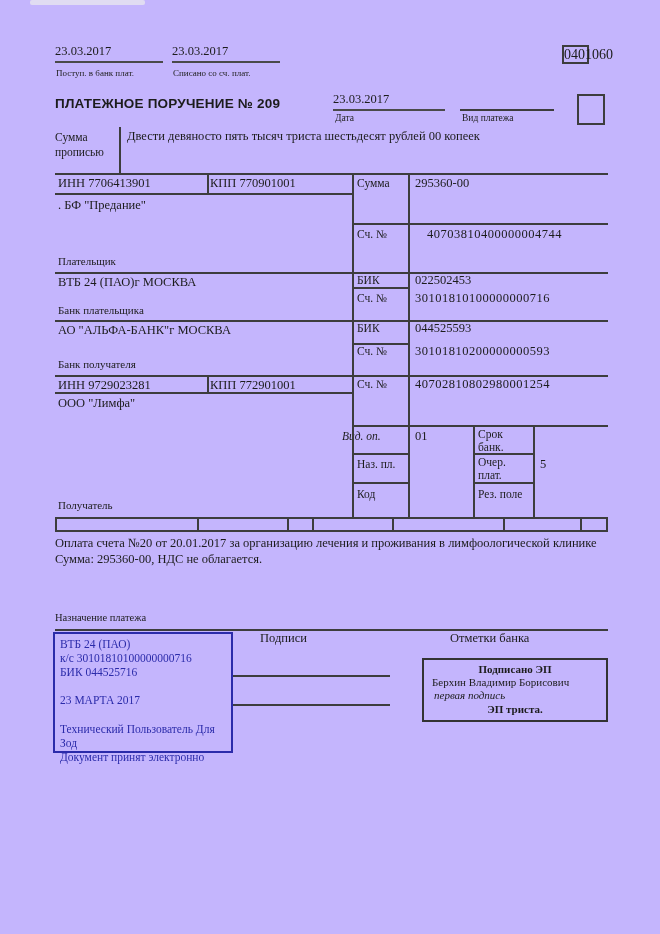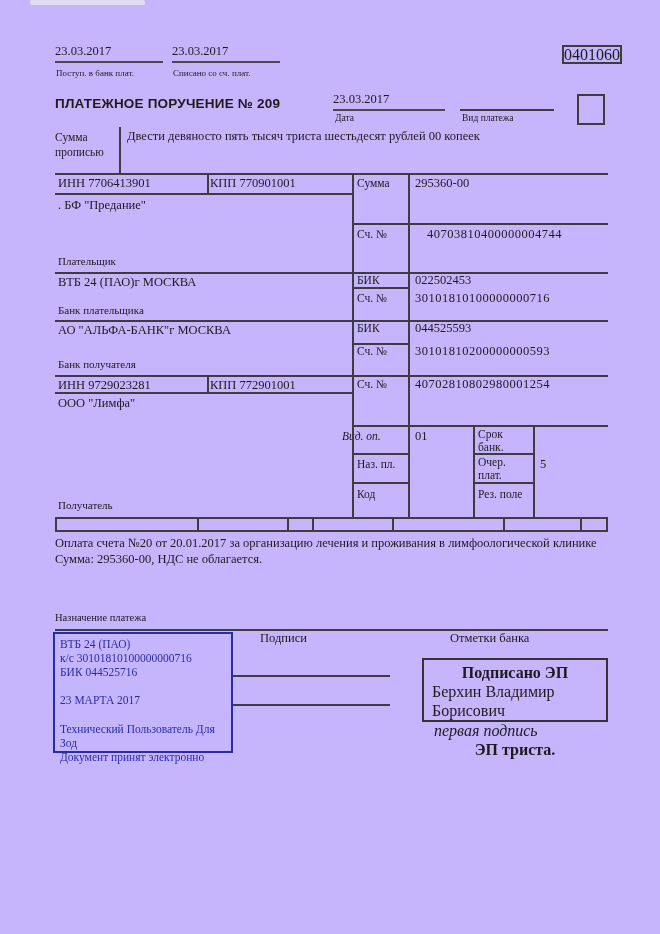--- a/index.html
+++ b/index.html
@@ -23,21 +23,21 @@
   .vl{position:absolute;width:2px;background:#3d3d3d;}
   .stamp{
     position:absolute;left:53px;top:632px;width:180px;height:121px;
     border:2px solid var(--stamp-blue,#2b2baa);box-sizing:border-box;
     color:var(--stamp-blue,#2b2baa);font-size:11.5px;line-height:1.22;
     padding:3px 5px;
   }
   .stamp div{white-space:nowrap;}
   .esign{
     position:absolute;left:422px;top:658px;width:186px;height:64px;
-    border:2px solid #333;box-sizing:border-box;font-size:16px;line-height:1.2;
+    border:2px solid #333;box-sizing:border-box;font-size:11px;line-height:1.2;
     padding:3px 4px;
   }
   .esign .et{font-weight:bold;text-align:center;}
   .esign .en{padding-left:4px;}
   .esign .es{font-style:italic;padding-left:6px;}
   .esign .ev{font-weight:bold;text-align:center;}
   .artifact{position:absolute;left:30px;top:0;width:115px;height:5px;background:#ececec;opacity:.7;border-radius:2px;}
 </style>
 </head>
 <body>
@@ -45,21 +45,21 @@
 <div id="doc">
 
   <div class="artifact"></div>
 
   <div class="t uline" style="left:55px;top:45px;width:108px;">23.03.2017</div>
   <div class="t-sm" style="left:56px;top:69px;">Поступ. в банк плат.</div>
 
   <div class="t uline" style="left:172px;top:45px;width:108px;">23.03.2017</div>
   <div class="t-sm" style="left:173px;top:69px;">Списано со сч. плат.</div>
 
-  <div class="box" style="left:562px;top:45px;width:60px;height:19px;font-size:16px;text-align:left;line-height:15px;">0401060</div>
+  <div class="box" style="left:562px;top:45px;width:27px;height:19px;font-size:14px;text-align:left;line-height:15px;">0401060</div>
 
   <div class="title" style="left:55px;top:96px;">ПЛАТЕЖНОЕ ПОРУЧЕНИЕ № 209</div>
 
   <div class="t uline" style="left:333px;top:93px;width:112px;">23.03.2017</div>
   <div class="t-sm" style="left:335px;top:114px;font-size:9.5px;">Дата</div>
 
   <div class="hl" style="left:460px;top:109px;width:94px;"></div>
   <div class="t-sm" style="left:462px;top:114px;font-size:9.5px;">Вид платежа</div>
 
   <div class="box" style="left:577px;top:94px;width:28px;height:31px;"></div>

